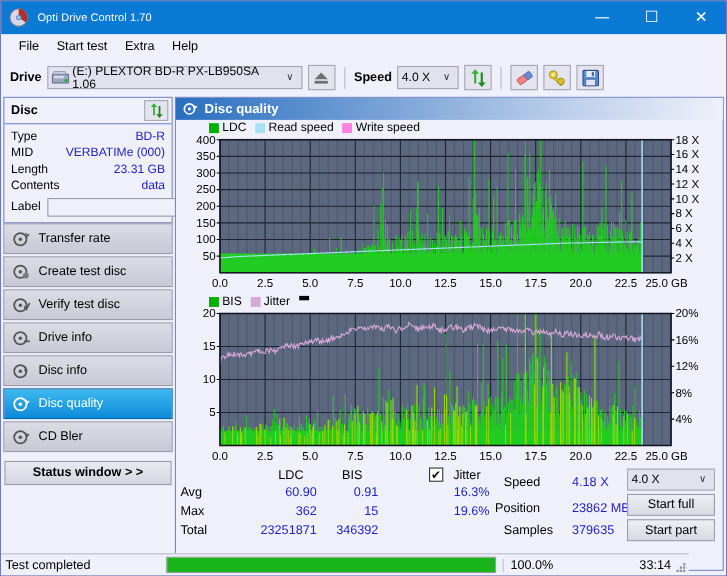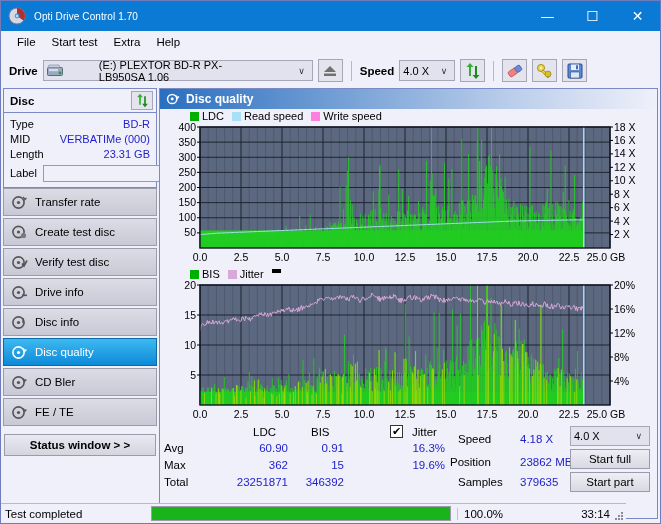--- a/index.html
+++ b/index.html
@@ -75,21 +75,21 @@
     display: flex; align-items: center;
     padding: 0 2px 0 3px;
     font-size: 11px;
     position: relative;
   }
   .combo .chev {
     margin-left: auto; padding: 0 5px 0 4px;
     font-size: 9px; color: #333;
     font-family: "DejaVu Sans", sans-serif;
   }
-  #drive-combo { width: 270px; gap: 33px; }
+  #drive-combo { width: 232px; }
   #speed-combo { width: 56px; }
   .toolbtn {
     width: 25px; height: 23px;
     border: 1px solid #a6a6b6;
     background: #e4e4ee;
     display: flex; align-items: center; justify-content: center;
     position: relative;
   }
   .sep { width: 1px; height: 20px; background: #b8b8c6; margin: 0 3px; }
   #drive-mini-icon { width: 16px; height: 13px; margin-right: 3px; flex: none; position: relative; }
@@ -341,20 +341,24 @@
             <span class="k">Type</span>
             <span class="v">BD-R</span>
           </div>
           <div class="disc-row">
             <span class="k">MID</span>
             <span class="v">VERBATIMe (000)</span>
           </div>
           <div class="disc-row">
             <span class="k">Length</span>
             <span class="v">23.31 GB</span>
+          </div>
+          <div class="disc-row">
+            <span class="k">Contents</span>
+            <span class="v">data</span>
           </div>
           <div class="disc-row" id="label-row">
             <span class="k">Label</span>
             <input id="label-input" type="text" value="" style="">
             <span id="label-disc-btn" class="toolbtn" style="width:21px;height:19px">
               <svg width="15" height="15" viewBox="0 0 16 16">
                 <circle cx="8" cy="8" r="7" fill="#e8e080" stroke="#908830"></circle>
                 <circle cx="8" cy="8" r="4" fill="#d8d060" stroke="#a09840" stroke-width="0.6"></circle>
                 <circle cx="8" cy="8" r="1.6" fill="#f6f4e0"></circle>
               </svg>
@@ -426,30 +430,20 @@
         </div>
         <div class="navbtn">
           <span class="ico">
             <svg width="17" height="17" viewBox="0 0 17 17">
                 <circle cx="7.5" cy="8.5" r="5.6" fill="none" stroke="#555" stroke-width="1.6"></circle>
                 <circle cx="7.5" cy="8.5" r="1.6" fill="#555"></circle>
                 <path d="M12 4.5 L14.5 7 M13.2 8 L15.4 5.5" stroke="#555" stroke-width="1.2"></path>
               </svg>
           </span>
           <span>CD Bler</span>
-        </div>
-        <div class="navbtn">
-          <span class="ico">
-            <svg width="17" height="17" viewBox="0 0 17 17">
-                <circle cx="7.5" cy="8.5" r="5.6" fill="none" stroke="#555" stroke-width="1.6"></circle>
-                <circle cx="7.5" cy="8.5" r="1.6" fill="#555"></circle>
-                <path d="M12 4.5 L14.5 7 M13.2 8 L15.4 5.5" stroke="#555" stroke-width="1.2"></path>
-              </svg>
-          </span>
-          <span>FE / TE</span>
         </div>
       </div>
 
       <div id="status-win-btn">Status window &gt; &gt;</div>
     </div>
 
     <div id="content">
       <div id="content-head">
         <span class="ico">
           <svg width="14" height="14" viewBox="0 0 17 17">

